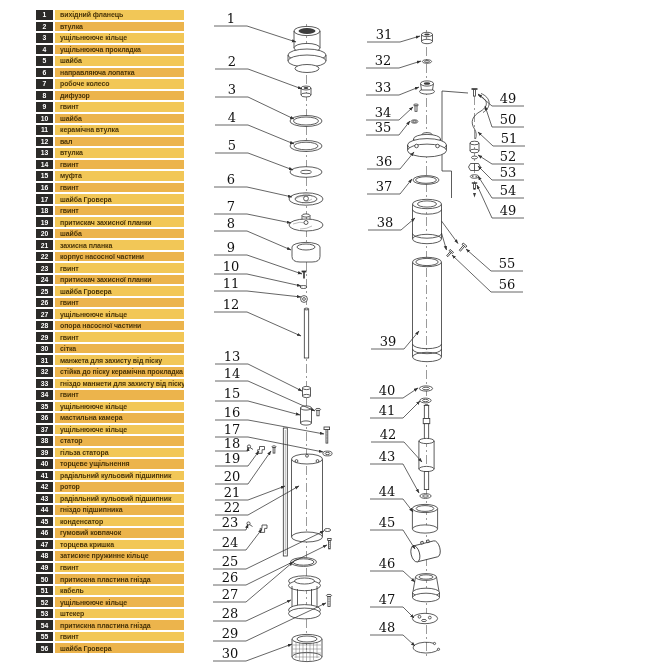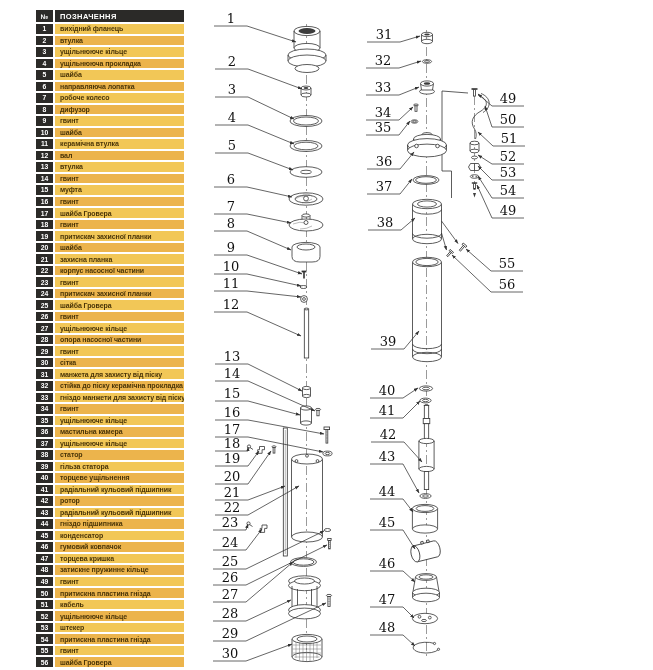--- a/index.html
+++ b/index.html
@@ -26,24 +26,20 @@
   svg .leader{stroke:#333;stroke-width:.75;fill:none;}
   svg .cl{stroke:#555;stroke-width:.6;fill:none;stroke-dasharray:9 3 2 3;}
   svg text.cnum{font-family:"DejaVu Serif",serif;font-size:13px;fill:#111;text-anchor:middle;}
 </style>
 </head>
 <body>
 
 <div class="stage" style="--hdrbg: #2b2a28; --numbg: #2b2a28; --rowA: #f2c757; --rowB: #ecb44c; --txt: #4a3508;">
 
   <div class="parts-table">
-    <div class="trow header">
-      <div class="num">№</div>
-      <div class="lbl">ПОЗНАЧЕННЯ</div>
-    </div>
     <div style="display:flex;flex-direction:column;gap:2px;">
         <div class="trow odd">
           <div class="num">1</div>
           <div class="lbl">вихідний фланець</div>
         </div>
         <div class="trow even">
           <div class="num">2</div>
           <div class="lbl">втулка</div>
         </div>
         <div class="trow odd">

